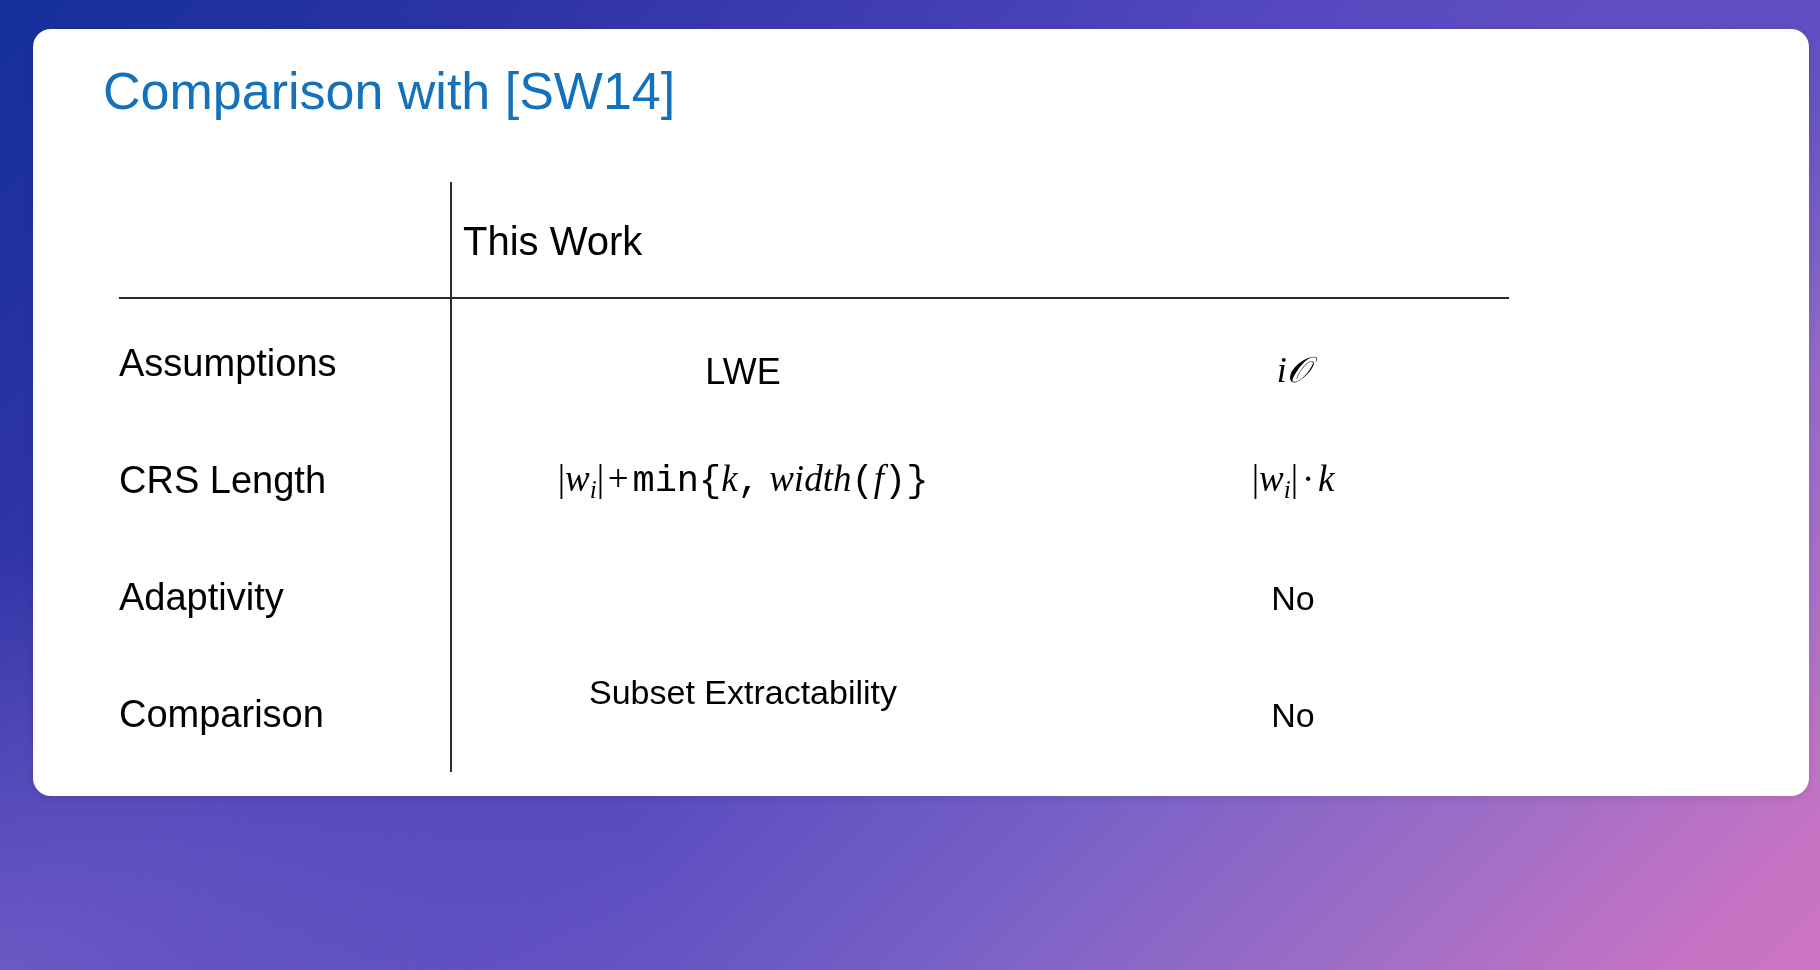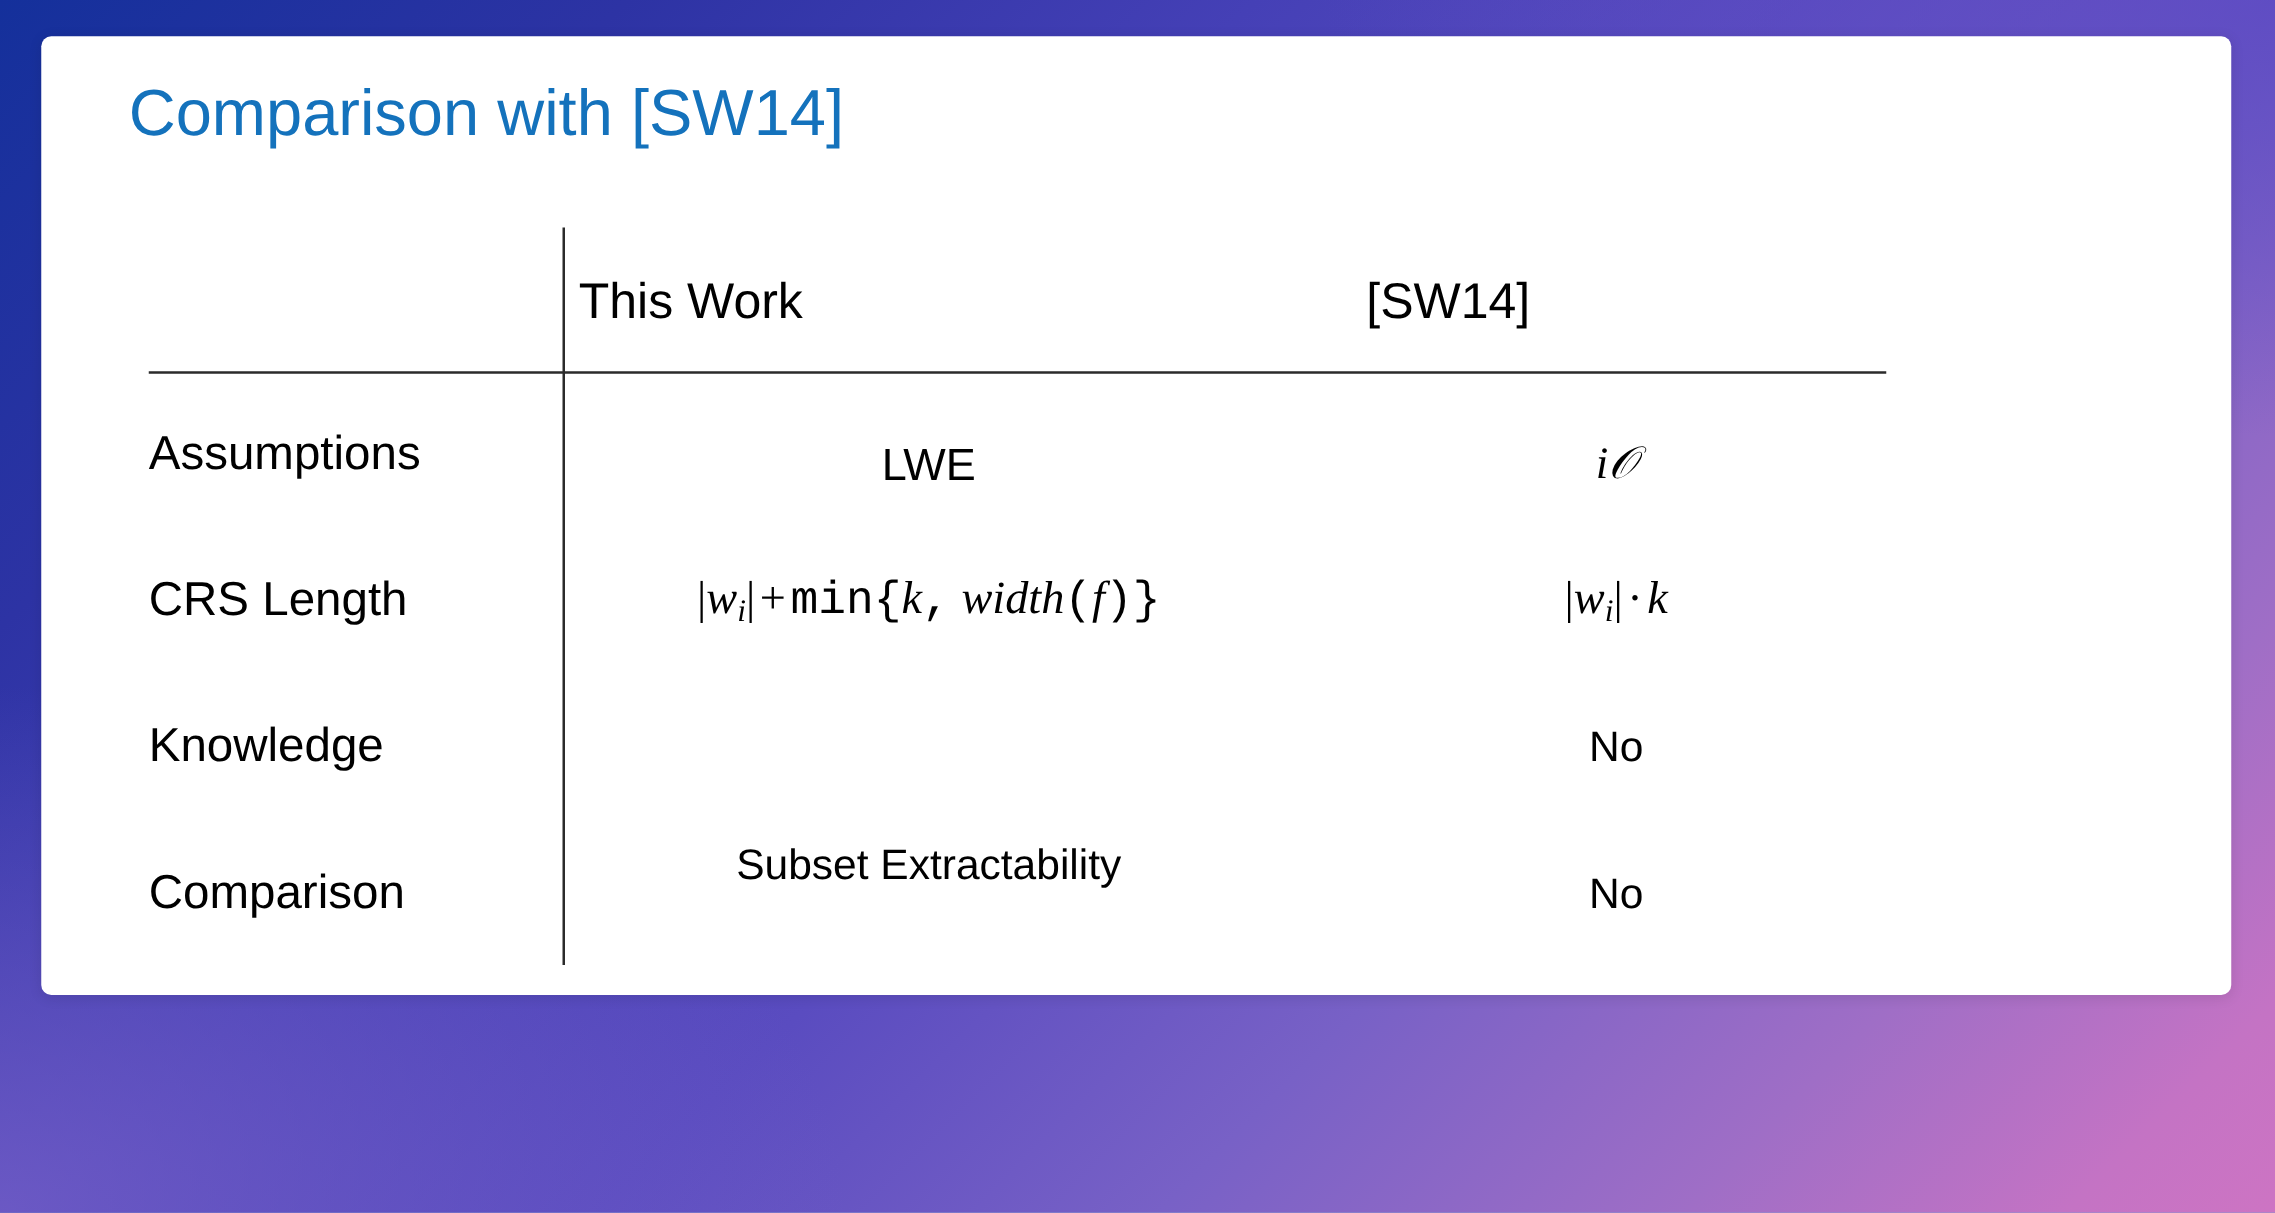--- a/index.html
+++ b/index.html
@@ -42,23 +42,24 @@
   }
 
   
   .card {
     position: absolute;
     left: 33px;
     top: 29px;
     width: 1752px;
     height: 767px;
     background: #ffffff;
-    border-radius: 8px;
+    border-radius: 18px;
     box-shadow: 0 2px 10px rgba(0,0,0,0.10);
     overflow: hidden;
+    padding-left: 24px;
   }
 
   .slide-title {
     position: absolute;
     left: 70px;
     top: 34px;
     font-size: 52px;
     color: #1472bc;
     letter-spacing: 0px;
     white-space: nowrap;
@@ -214,25 +215,24 @@
 <div class="card">
 
   <div class="slide-title">Comparison with [SW14]</div>
 
   <div class="table-area">
 
     <div class="v-rule"></div>
     <div class="h-rule"></div>
 
     <div class="hdr hdr-this-work">This Work</div>
-    <div class="hdr hdr-sw14">[SW14]</div>
 
     <div class="rlabel rlabel-crs">CRS Length</div>
     <div class="rlabel rlabel-assumptions">Assumptions</div>
-    <div class="rlabel rlabel-adaptivity">Knowledge</div>
+    <div class="rlabel rlabel-adaptivity">Adaptivity</div>
     <div class="rlabel rlabel-knowledge">Comparison</div>
 
     <div class="cell-tw cell-tw-lwe">LWE</div>
 
     <div class="cell-sw cell-sw-io"><span class="mi">i</span><span class="mi">𝒪</span></div>
 
     <div class="cell-tw cell-tw-crs"><span class="bar">|</span><span class="mi">w</span><span class="sub">i</span><span class="bar">|</span><span class="op">+</span><span class="mn">min</span><span class="mn">{</span><span class="mi">k</span><span class="mn">,</span>&nbsp;<span class="mi">width</span><span class="mn">(</span><span class="mi">f</span><span class="mn">)</span><span class="mn">}</span></div>
 
     <div class="cell-sw cell-sw-crs"><span class="bar">|</span><span class="mi">w</span><span class="sub">i</span><span class="bar">|</span><span class="op">·</span><span class="mi">k</span></div>
 

